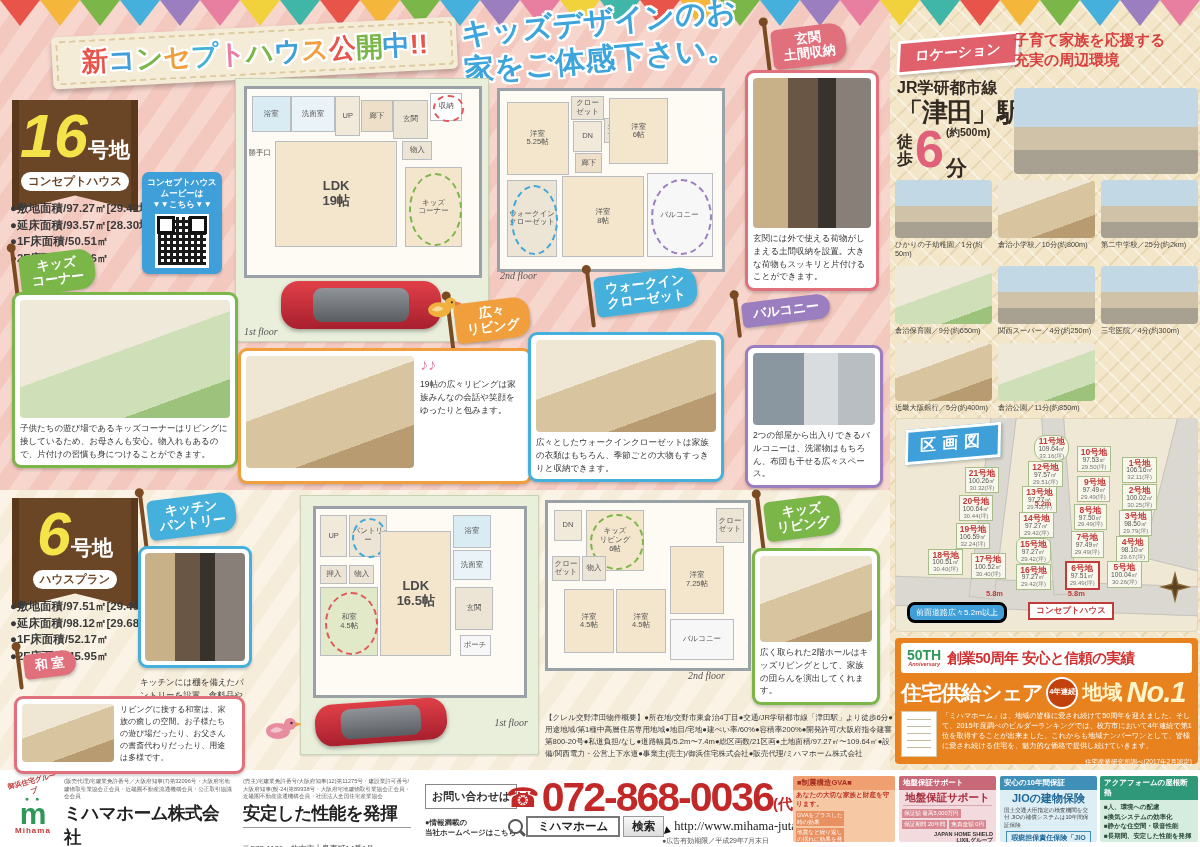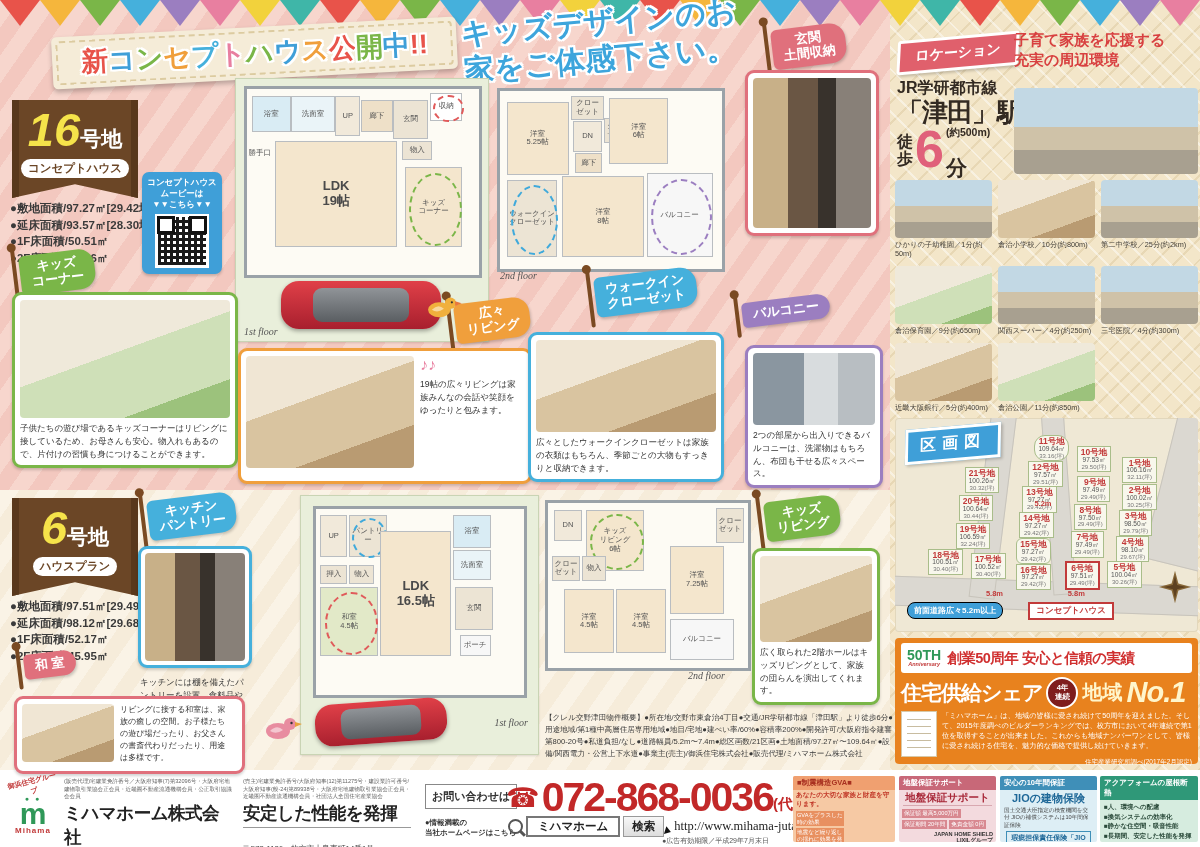--- a/index.html
+++ b/index.html
@@ -31,21 +31,21 @@
   .flag{position:absolute;color:#fff;font-weight:bold;text-align:center;line-height:1.15;padding:5px 11px;
     border-radius:6px 16px 16px 6px;transform:rotate(-7deg);box-shadow:1px 2px 3px rgba(0,0,0,.2);white-space:pre-line;font-size:13px;}
   .flag::before{content:"";position:absolute;left:-7px;top:-9px;bottom:-9px;width:4px;background:#7a4a22;border-radius:2px;}
   .flag::after{content:"";position:absolute;left:-10px;top:-14px;width:9px;height:9px;background:#7a4a22;border-radius:50%;}
   .f-green{background:#7ab648;} .f-orange{background:#f09f3c;} .f-blue{background:#45b0dc;}
   .f-purple{background:#9b7ec0;} .f-pink{background:#e0707c;}
 
   
   .lotbadge{position:absolute;width:110px;background:#6b4626;color:#fff;text-align:center;padding:8px 8px 20px;
     clip-path:polygon(0 0,100% 0,100% 100%,50% 86%,0 100%);box-shadow:inset 7px 0 0 #59381c,inset -7px 0 0 #59381c;}
-  .lotnum{font-size:47px;font-weight:bold;font-style:italic;color:#f5e34a;line-height:.95;display:inline-block;}
+  .lotnum{font-size:61px;font-weight:bold;font-style:italic;color:#f5e34a;line-height:.95;display:inline-block;}
   .lotsuffix{font-size:21px;font-weight:bold;}
   .lottag{display:inline-block;background:#fff;color:#6b4626;font-weight:bold;font-size:11.5px;border-radius:11px;padding:2px 7px;margin-top:6px;}
   .specs{position:absolute;font-size:11.5px;color:#3a3a3a;line-height:1.45;font-weight:bold;}
 
   
   .qrbox{left:142px;top:172px;width:72px;background:#3f9fd8;border-radius:7px;text-align:center;color:#fff;
     font-weight:bold;font-size:8.5px;line-height:1.3;padding:5px 4px 6px;box-shadow:0 2px 3px rgba(0,0,0,.2);}
   .qr{width:54px;height:54px;margin:4px auto 0;background:#fff;position:relative;
     background-image:repeating-linear-gradient(0deg,#1a1a1a 0 3px,transparent 3px 6px),repeating-linear-gradient(90deg,#1a1a1a 0 3px,transparent 3px 6px);
     background-size:48px 48px;background-position:3px 3px;background-repeat:no-repeat;}
@@ -93,34 +93,34 @@
 
   
   .map{left:895px;top:418px;width:303px;height:214px;background:#efe8d5;border-radius:4px;overflow:hidden;box-shadow:inset 0 0 0 1px #e2d7bc;}
   .road{position:absolute;background:#dbd8d1;border:1px solid #c8c4bb;}
   .maptitle{position:absolute;left:10px;top:8px;background:#3f9fd8;color:#fff;font-weight:bold;font-size:16px;letter-spacing:6px;
     padding:4px 12px;border:3px solid #fff;transform:rotate(-5deg) skewX(-6deg);box-shadow:2px 2px 3px rgba(0,0,0,.2);}
   .maplot{position:absolute;background:#f8f7ec;border:1px solid #a9bd8a;text-align:center;padding:1px 3px;line-height:1.05;}
   .mno{color:#c23a3a;font-weight:bold;font-size:8.5px;}
   .marea{font-size:6.6px;color:#555;}
   .mtsubo{font-size:6px;color:#777;}
-  .mnote-road{position:absolute;left:4%;top:86%;background:#3f9fd8;color:#fff;font-size:8px;font-weight:bold;border-radius:8px;padding:2px 6px;border:1px solid #000000;}
+  .mnote-road{position:absolute;left:4%;top:86%;background:#3f9fd8;color:#fff;font-size:8px;font-weight:normal;border-radius:8px;padding:2px 6px;border:3px solid #000000;}
   .mnote-con{position:absolute;left:44%;top:86%;background:#fff;color:#c23a3a;font-size:8.5px;font-weight:bold;border:2px solid #c23a3a;padding:1px 6px;}
   .mdim{position:absolute;color:#c23a3a;font-size:7.5px;font-weight:bold;}
 
   
   .ann{left:895px;top:638px;width:303px;height:126px;background:#e8821e;border-radius:4px;padding:5px 6px;box-sizing:border-box;}
   .annhead{background:#fff;border-radius:3px;display:flex;align-items:center;gap:6px;padding:2px 6px;height:30px;box-sizing:border-box;}
   .logo50{color:#2f9858;font-weight:bold;font-size:14px;line-height:1;text-align:center;}
   .logo50 small{display:block;font-size:5.5px;color:#c23a3a;font-style:italic;}
   .annheadtxt{color:#d03030;font-weight:bold;font-size:14.5px;letter-spacing:-0.5px;}
   .sharerow{display:flex;align-items:center;gap:4px;margin:3px 0 2px;}
   .sharetxt{color:#fff;font-weight:bold;font-size:21px;letter-spacing:-1px;}
-  .badge4{width:28px;height:28px;border-radius:50%;background:#7f1d1d;color:#fff;font-size:7.5px;font-weight:bold;
-    display:flex;flex-direction:column;align-items:center;justify-content:center;line-height:1.1;border:2px solid #fff;flex:0 0 auto;}
+  .badge4{width:28px;height:28px;border-radius:50%;background:#c2410c;color:#fff;font-size:7.5px;font-weight:bold;
+    display:flex;flex-direction:row;align-items:center;justify-content:center;line-height:1.1;border:2px solid #fff;flex:0 0 auto;}
   .no1a{color:#fff6cc;font-weight:bold;font-size:20px;} .no1b{color:#fff6cc;font-weight:bold;font-size:29px;font-style:italic;letter-spacing:-1px;}
   .annbody{display:flex;gap:5px;}
   .cert{width:34px;height:44px;background:#fff;border:1px solid #d8c9a8;flex:0 0 auto;
     background-image:repeating-linear-gradient(0deg,transparent 0 6px,#c8bca0 6px 7px);background-size:24px 38px;background-position:5px 4px;background-repeat:no-repeat;}
   .anntxt{color:#fff;font-size:7.2px;line-height:1.4;}
   .annsrc{color:#fff;font-size:6.5px;text-align:right;margin-top:1px;}
 
   
   .overview{left:545px;top:712px;width:348px;font-size:7.6px;line-height:1.6;color:#3a3a3a;}
 
@@ -244,20 +244,21 @@
       <div class="room" style="left: 3%; top: 50%; width: 22%; height: 42%; background: rgb(236, 228, 212);">ウォークイン
 クローゼット<div class="hlc" style="border-color: rgb(63, 169, 219);"></div></div>
       <div class="room" style="left: 66%; top: 46%; width: 29%; height: 46%; background: rgb(247, 247, 247);">バルコニー<div class="hlc" style="border-color: rgb(155, 126, 192);"></div></div>
     </div>
   <div class="floorlab abs" style="left:500px;top:270px;">2nd floor</div>
 
   <div class="flag f-pink" style="left:772px;top:26px;">玄関
 土間収納</div>
   <div class="card b-pink" style="left:745px;top:70px;width:118px;">
     <div class="ph g3" style="height:150px;"></div>
+    <div class="cap">玄関には外で使える荷物がしまえる土間収納を設置。大きな荷物もスッキリと片付けることができます。</div>
   </div>
 
   <div class="flag f-green" style="left:20px;top:252px;">キッズ
 コーナー</div>
   <div class="card b-green" style="left:12px;top:292px;width:210px;">
     <div class="ph g4" style="height:118px;"></div>
     <div class="cap">子供たちの遊び場であるキッズコーナーはリビングに接しているため、お母さんも安心。物入れもあるので、片付けの習慣も身につけることができます。</div>
   </div>
 
   <div class="flag f-orange" style="left:455px;top:300px;">広々

